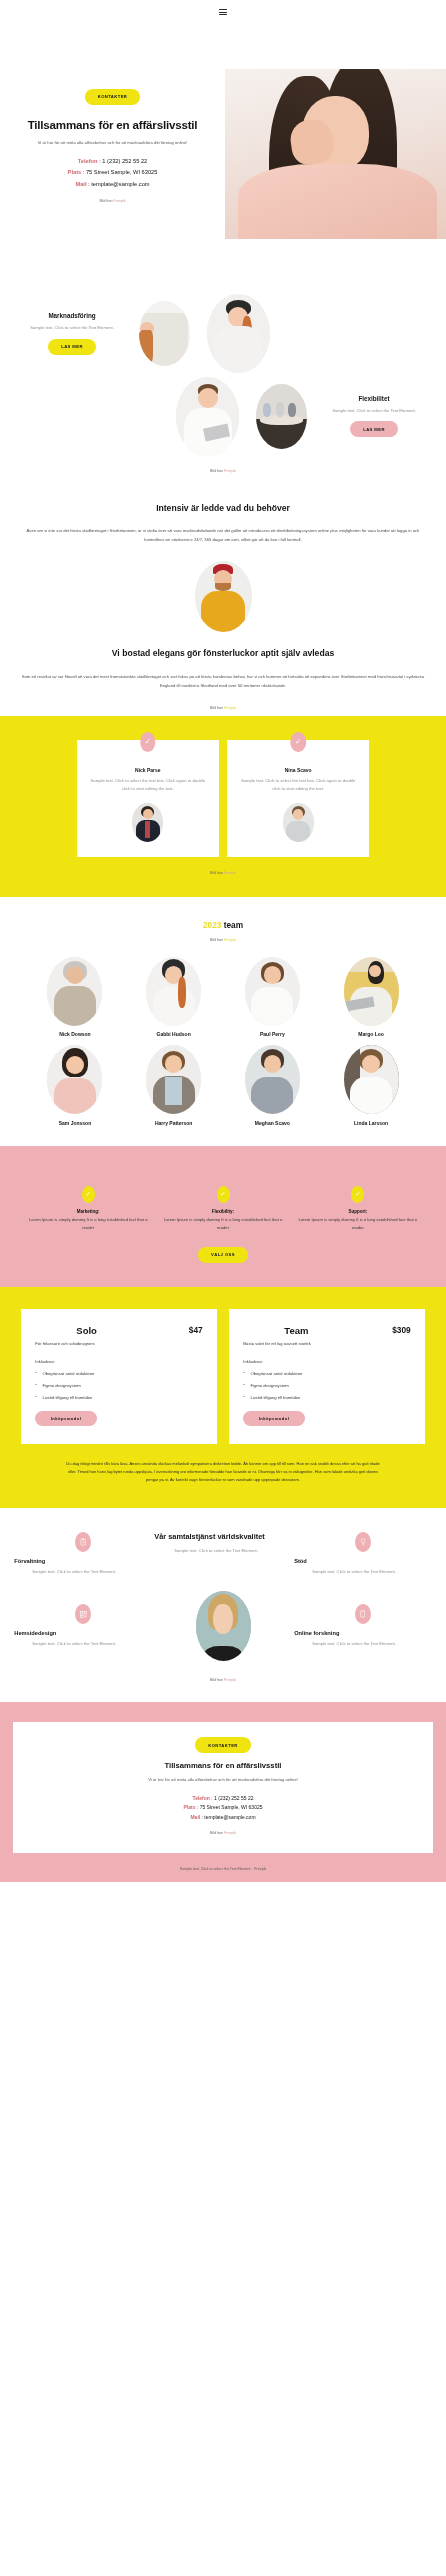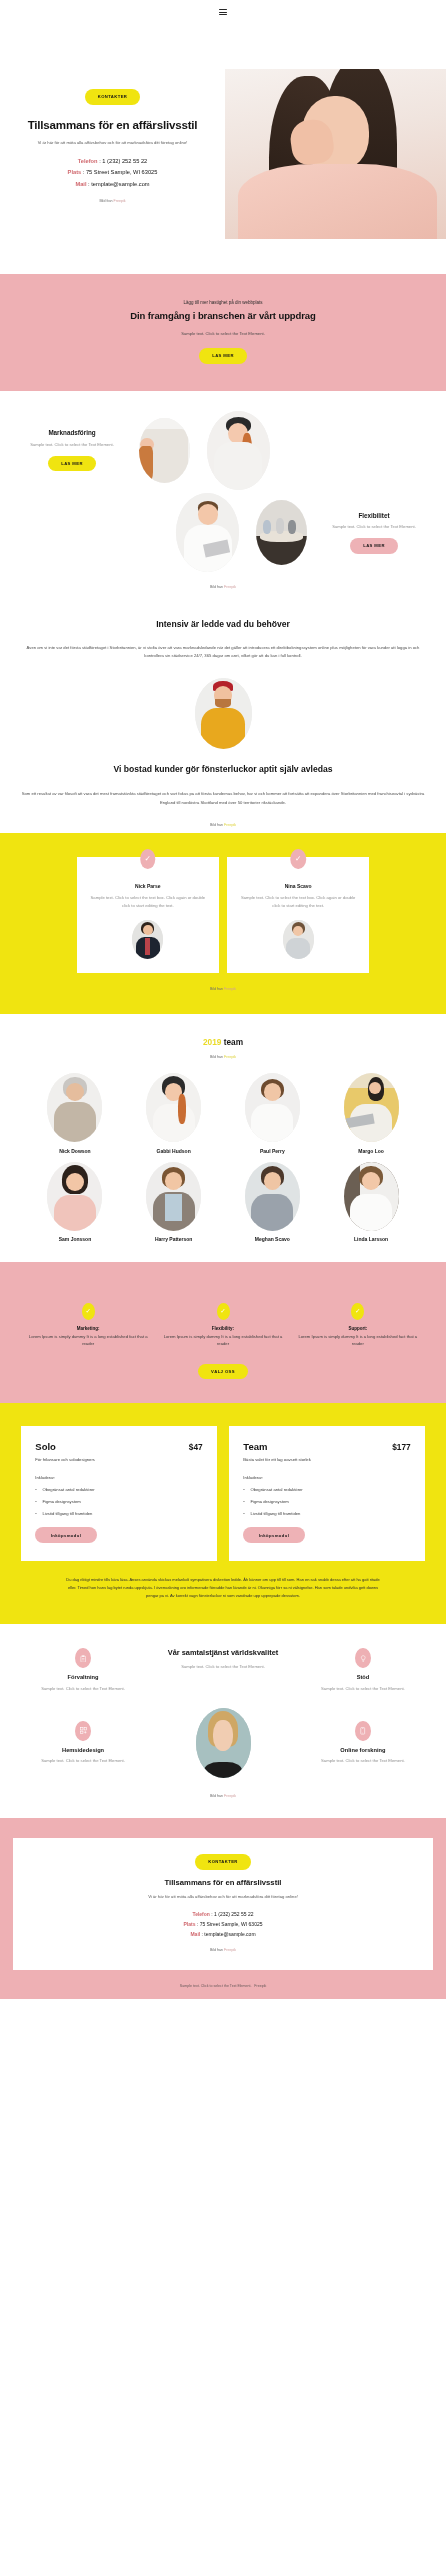--- a/index.html
+++ b/index.html
@@ -148,35 +148,35 @@
     color:#fff; font-size:6.5px; line-height:16.7px;
   }
   .fcol .ttl { font-size:4.5px; font-weight:bold; }
   .fcol .txt { font-size:4.2px; color:#3b3b3b; line-height:1.85; margin-top:1.8px; }
   .band-pink2 .btn { margin-top:15.5px; }
 
   
   .band-yellow2 { background:#f0e410; padding:22.6px 0 24px; }
   .pcards { display:flex; gap:12px; justify-content:center; padding:0 13px; }
   .pcard { background:#fff; width:196px; padding:15.5px 14.3px 18px; }
-  .phead { display:flex; justify-content:space-between; align-items:center; }
+  .phead { display:flex; justify-content:space-between; align-items:center;margin-left:41px; }
   .phead .nm { font-size:9.5px; font-weight:bold; }
   .phead .pr { font-size:8.3px; font-weight:bold; }
   .pdesc { font-size:4.2px; color:#3b3b3b; margin-top:4.8px; }
   .pinc { font-size:4.2px; color:#3b3b3b; margin-top:13px; }
   .plist { margin-top:7.1px; list-style:none; }
   .plist li { font-size:4.2px; color:#3b3b3b; margin-bottom:7.1px; position:relative; padding-left:7.1px; }
   .plist li:before { content:"•"; position:absolute; left:0; top:-0.6px; }
   .pcard .btn { margin-top:3.6px; padding:5.4px 15.5px; }
   .ytext { font-size:4px; color:#2c2c2c; line-height:2.0; text-align:center; margin:15.5px 64px 0; }
 
   
   .svcB { padding:24px 0 20px; }
   .sgrid { display:flex; justify-content:center; gap:2.4px; padding:0 14.3px; }
-  .scol { width:138px; text-align:center; }
+  .scol { width:138px; }
   .sicon {
     width:15.5px; height:20px; border-radius:50%; background:#eeb0b4; margin:0 auto 6px;
     display:flex; align-items:center; justify-content:center;
   }
   .scol h4 { font-size:5.7px; font-weight:bold; }
   .scol .sample { margin:4.2px 18px 0; }
   .scenter h2 { font-size:7.4px; font-weight:bold; line-height:1.3; }
   .scenter .sample { margin:5.4px 20px 0; }
   .sphoto { width:55px; height:70px; border-radius:50%; margin:0 auto; overflow:hidden; position:relative; background:#a7c0c0; }
   .svcB .credit { text-align:center; margin-top:16.7px; }
@@ -228,26 +228,20 @@
           <span class="lbl">Mail</span><span class="sep"> : </span><span>template@sample.com</span>
         </div>
       </div>
       <div class="credit">
         <span>Bild från</span>
         <span class="lnk">Freepik</span>
       </div>
     </div>
   </section>
 
-  <section class="band-pink">
-    <div class="kicker">Lägg till mer hastighet på din webbplats</div>
-    <h2>Din framgång i branschen är vårt uppdrag</h2>
-    <div class="sub">Sample text. Click to select the Text Element.</div>
-    <button class="btn">LÄS MER</button>
-  </section>
 
   <section class="svcA">
     <div class="rowA">
       <div class="colText">
         <h3>Marknadsföring</h3>
         <div class="sample">Sample text. Click to select the Text Element.</div>
         <button class="btn">LÄS MER</button>
       </div>
       <div class="ell">
         <div class="p-bg" style="background:#f4f3f1"></div>
@@ -294,21 +288,21 @@
   <section class="intensiv">
     <h2>Intensiv är ledde vad du behöver</h2>
     <p class="body">Även om vi inte var det första städföretaget i Storbritannien, är vi stolta över att vara marknadsledande när det gäller att introducera ett direktbokningssystem online plus möjligheten för våra kunder att logga in och kontrollera sin städservice 24/7, 365 dagar om året, vilket gör att du kan i full kontroll.</p>
     <div class="portrait-center">
       <div class="p-bg" style="background:#eeeeec"></div>
       <div style="position:absolute;left:33%;top:4%;width:34%;height:14%;background:#b4222a;border-radius:50% 50% 10% 10%"></div>
       <div class="p-head" style="background:#f0c19f;top:12%"></div>
       <div style="position:absolute;left:36%;top:30%;width:28%;height:12%;background:#b8763f;border-radius:0 0 46% 46%"></div>
       <div class="p-tor" style="background:#e8a81e;top:42%"></div>
     </div>
-    <h2 class="second">Vi bostad kunder gör fönsterluckor aptit själv avledas</h2>
+    <h2 class="second">Vi bostad elegans gör fönsterluckor aptit själv avledas</h2>
     <p class="body">Som ett resultat av vår filosofi att vara det mest framåtstänkta städföretaget och vårt fokus på att förstå kundernas behov, har vi och kommer att fortsätta att expandera över Storbritannien med franchiseavtal i sydvästra England till nordöstra Skottland med över 50 territorier rikstäckande.</p>
     <div class="credit">
       <span>Bild från</span>
       <span class="lnk yellow">Freepik</span>
     </div>
   </section>
 
   <section class="band-yellow">
     <div class="tcards">
       <div class="tcard">
@@ -335,21 +329,21 @@
         </div>
       </div>
     </div>
     <div class="credit">
       <span>Bild från</span>
       <span class="lnk">Freepik</span>
     </div>
   </section>
 
   <section class="team">
-    <h2><span class="yr">2019</span><span> team</span></h2>
+    <h2><span class="yr">2023</span><span> team</span></h2>
     <div class="credit">
       <span>Bild från</span>
       <span class="lnk yellow">Freepik</span>
     </div>
     <div class="tgrid">
       <div class="tmember">
         <div class="ph">
           <div class="p-bg" style="background:#f0efed"></div>
             <div class="p-hair" style="background:#c9c6c2;top:6%"></div>
           <div class="p-head" style="background:#e5bd9d;top:14%"></div>
@@ -461,21 +455,21 @@
         <ul class="plist">
           <li>Obegränsat antal redaktörer</li>
           <li>Figma designsystem</li>
           <li>Livstid tillgång till framtiden</li>
         </ul>
         <button class="btn pink">Inköpsmodul</button>
       </div>
       <div class="pcard">
         <div class="phead">
           <div class="nm">Team</div>
-          <div class="pr">$177</div>
+          <div class="pr">$309</div>
         </div>
         <div class="pdesc">Bästa valet för ett lag oavsett storlek</div>
         <div class="pinc">Inkluderar:</div>
         <ul class="plist">
           <li>Obegränsat antal redaktörer</li>
           <li>Figma designsystem</li>
           <li>Livstid tillgång till framtiden</li>
         </ul>
         <button class="btn pink">Inköpsmodul</button>
       </div>

